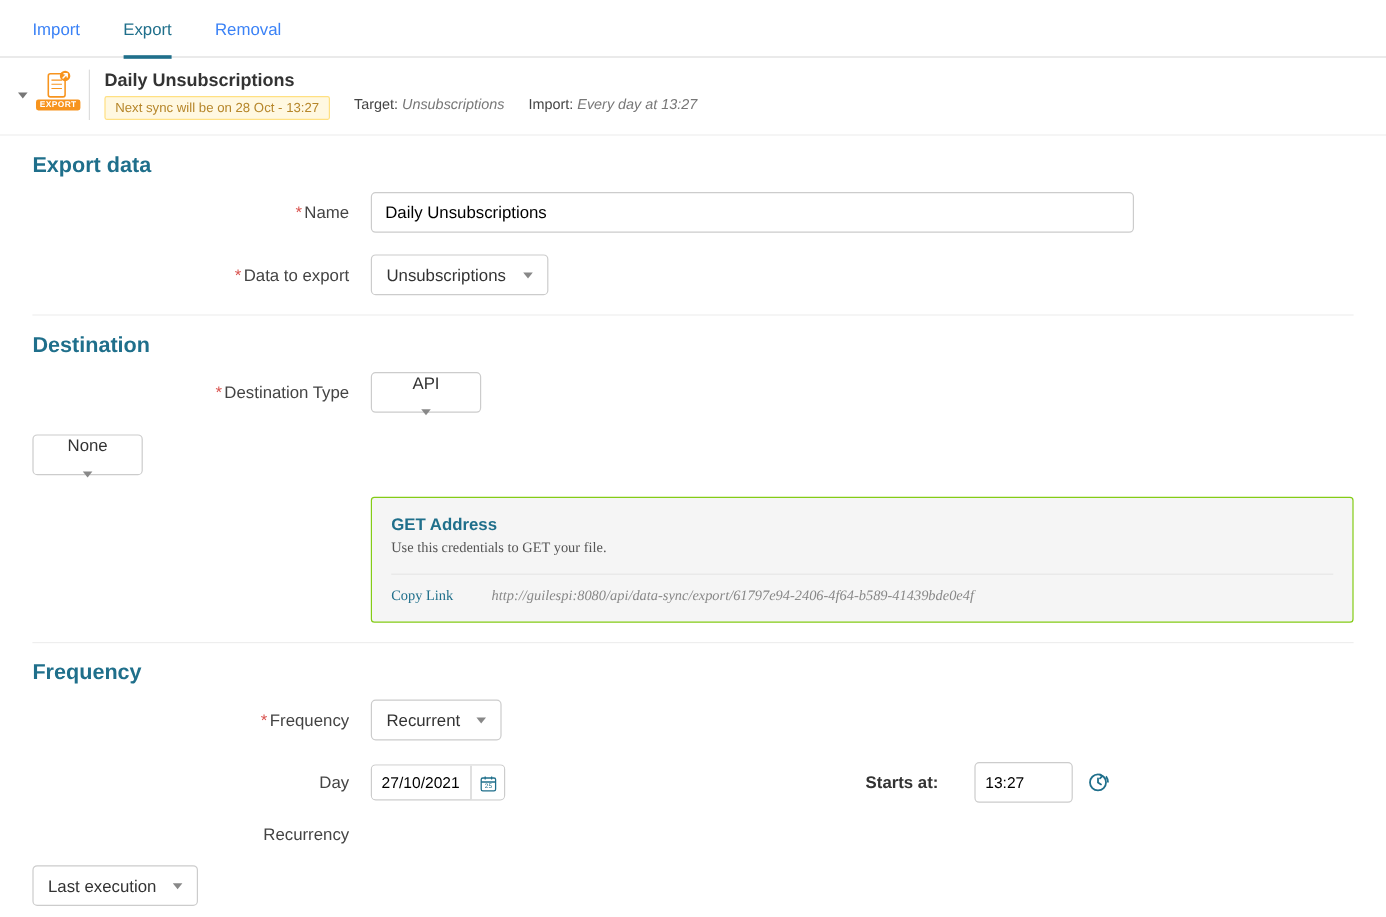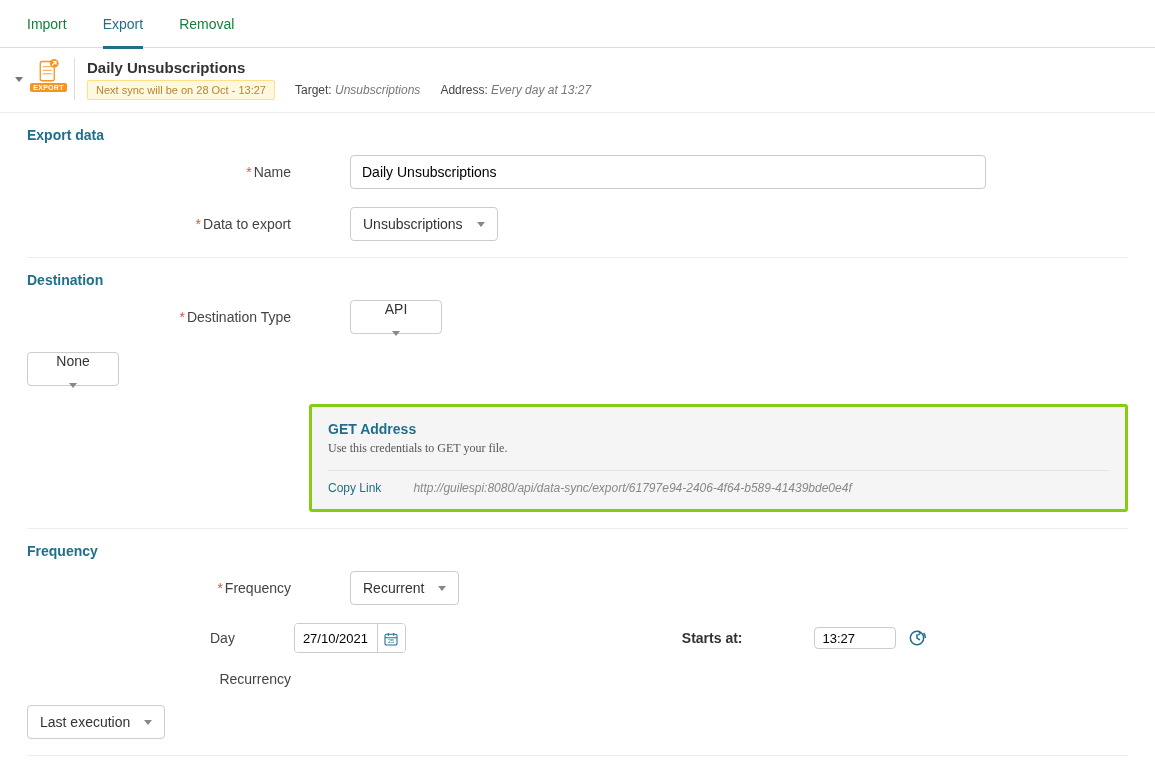--- a/index.html
+++ b/index.html
@@ -12,21 +12,21 @@
   }
   .tabs {
     display: flex;
     border-bottom: 1px solid #ddd;
     padding-left: 27px;
     gap: 36px;
     height: 48px;
     align-items: center;
   }
   .tab {
-    color: #15803d;
+    color: #3b82f6;
     cursor: pointer;
     position: relative;
     padding-bottom: 0;
     height: 48px;
     display: flex;
     align-items: center;
   }
   .tab.active {
     color: #1f6f8b;
     font-weight: 500;
@@ -66,49 +66,48 @@
     background: #f7941e;
     color: #fff;
     letter-spacing: 0.3px;
     padding: 1px 3px;
     border-radius: 2px;
     font-weight: 600;
     margin-top: -3px;
   }
   .header-main { display: flex; flex-direction: column; gap: 4px; }
   .title { font-weight: 700; font-size: 15px; color: #333; }
-  .meta-row { display: flex; align-items: center; gap: 20px; font-size: 12px; color: #444; }
+  .meta-row { display: flex; gap: 20px; font-size: 12px; color: #444; }
   .sync-badge {
     background: #fff8e1;
     border: 1px solid #ffe082;
     color: #b6862a;
     font-size: 11px;
     padding: 3px 8px;
     border-radius: 2px;
   }
   .meta-label { color: #444; }
   .meta-value { color: #777; font-style: italic; }
   .form { padding: 0 0 0 0; }
   .section { border-top: 0; padding: 14px 0 0 0; }
   .section-title {
     color: #1f6f8b;
     font-weight: 600;
-    font-size: 14px;
+    font-size: 18px;
     padding: 0 0 12px 27px;
   }
   .form-body {
     padding-bottom: 16px;
     border-bottom: 1px solid #eee;
     margin: 0 27px 0 27px;
   }
   .row {
     display: flex;
     align-items: center;
     margin-bottom: 18px;
-    gap: 41px;
   }
   .row:last-child { margin-bottom: 0; }
   .row .label {
     width: 282px;
     text-align: right;
     padding-right: 18px;
     color: #444;
     font-size: 14px;
   }
   .req { color: #d9534f; margin-right: 2px; }
@@ -154,42 +153,43 @@
     width: 82px;
   }
   .date-input .cal-btn {
     border-left: 1px solid #ccc;
     width: 28px; height: 30px;
     display: flex; align-items: center; justify-content: center;
     background: #fff;
   }
   .time-control { display: flex; align-items: center; gap: 8px; }
   .time-input {
-    border: 1px solid #ccc; border-radius: 4px; height: 22px;
+    border: 1px solid #ccc; border-radius: 4px; height: 34px;
     padding: 0 8px; font-size: 13px; width: 82px;
   }
   .clock-btn {
     width: 26px; height: 26px;
     display: flex; align-items: center; justify-content: center;
   }
   .get-panel {
     background: #f5f5f5;
-    border: 3px solid #84cc16;
+    border: 1px solid #84cc16;
     border-radius: 3px;
     padding: 14px 16px 14px 16px;
     margin-left: 282px;
     margin-right: 0;
   }
   .get-title { color: #1f6f8b; font-weight: 700; font-size: 14px; margin-bottom: 4px; }
   .get-desc { font-size: 12px; color: #555; margin-bottom: 14px; font-family: Liberation Serif, serif; }
   .get-row {
     display: flex; align-items: center; gap: 32px;
     border-top: 1px solid #e6e6e6;
     padding-top: 10px;
     font-size: 12px;
+    font-family: Liberation Serif, serif;
   }
   .copy-link { color: #1f6f8b; }
   .get-url { color: #888; font-style: italic; word-break: break-all; }
   .freq-row2 {
     display: flex;
     align-items: center;
   }
   .starts-label {
     width: 140px;
     text-align: right;
@@ -222,21 +222,21 @@
   </div>
   <div class="header-main">
     <div class="title">Daily Unsubscriptions</div>
     <div class="meta-row">
       <span class="sync-badge">Next sync will be on 28 Oct - 13:27</span>
       <span>
         <span class="meta-label">Target:</span>
         <span class="meta-value">Unsubscriptions</span>
       </span>
       <span>
-        <span class="meta-label">Address:</span>
+        <span class="meta-label">Import:</span>
         <span class="meta-value">Every day at 13:27</span>
       </span>
     </div>
   </div>
 </div>
 
 <div class="form">
 
   <div class="section">
     <div class="section-title">Export data</div>

